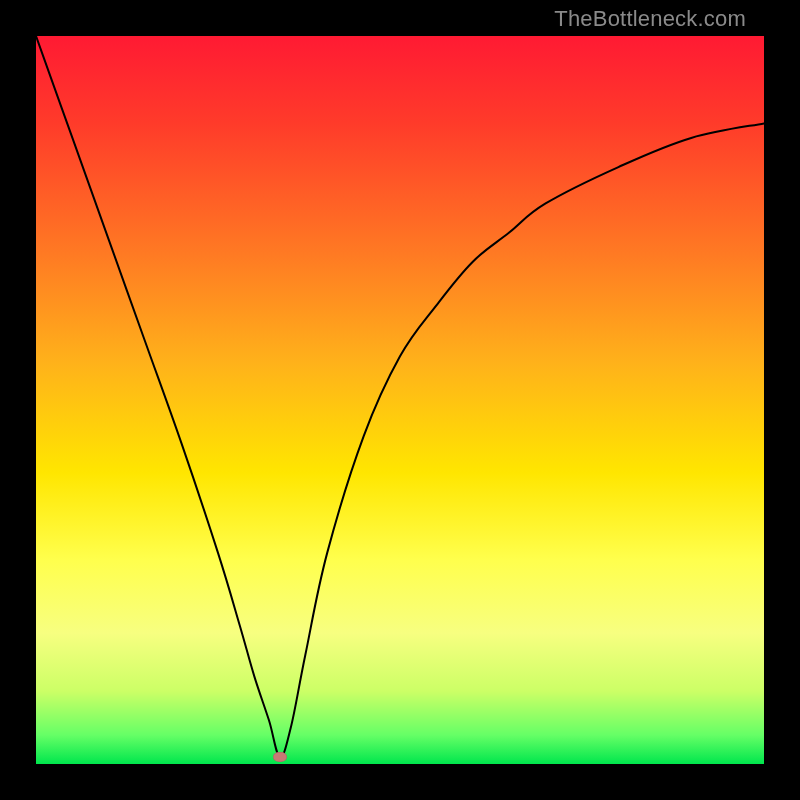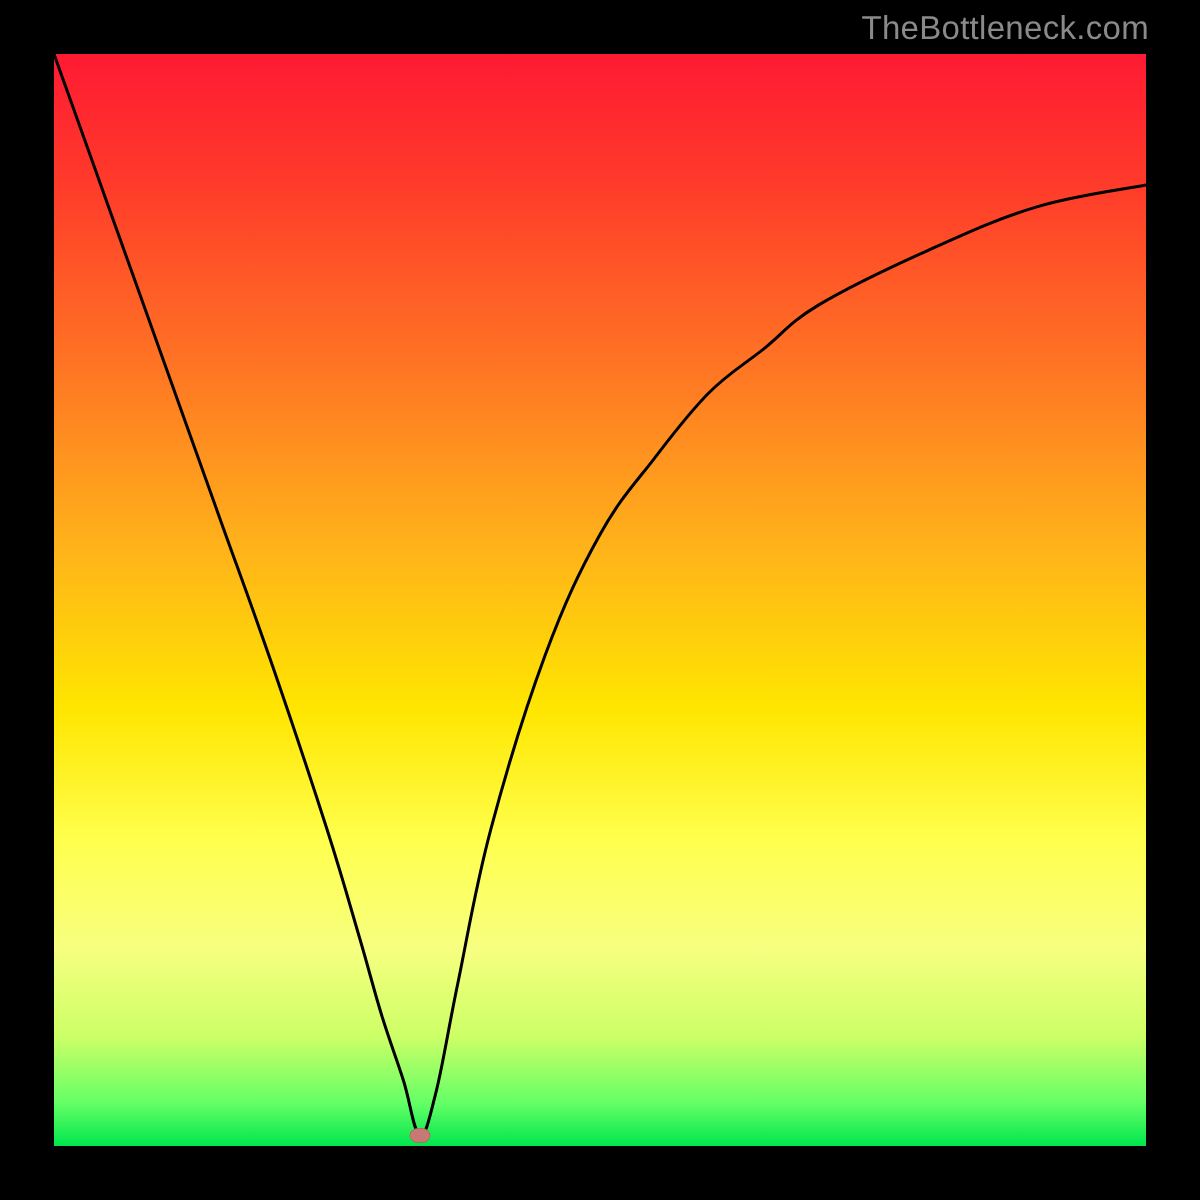--- a/index.html
+++ b/index.html
@@ -9,21 +9,20 @@
     height: 800px;
     background: #000;
     overflow: hidden;
     font-family: Arial, Helvetica, sans-serif;
   }
   .frame {
     position: relative;
     width: 760px;
     height: 800px;
     background: #000;
-    padding-left: 20px;
   }
   .plot-area {
     position: absolute;
     left: 36px;
     top: 36px;
     width: 728px;
     height: 728px;
     background: linear-gradient(
       to bottom,
       #ff1a33 0%,

